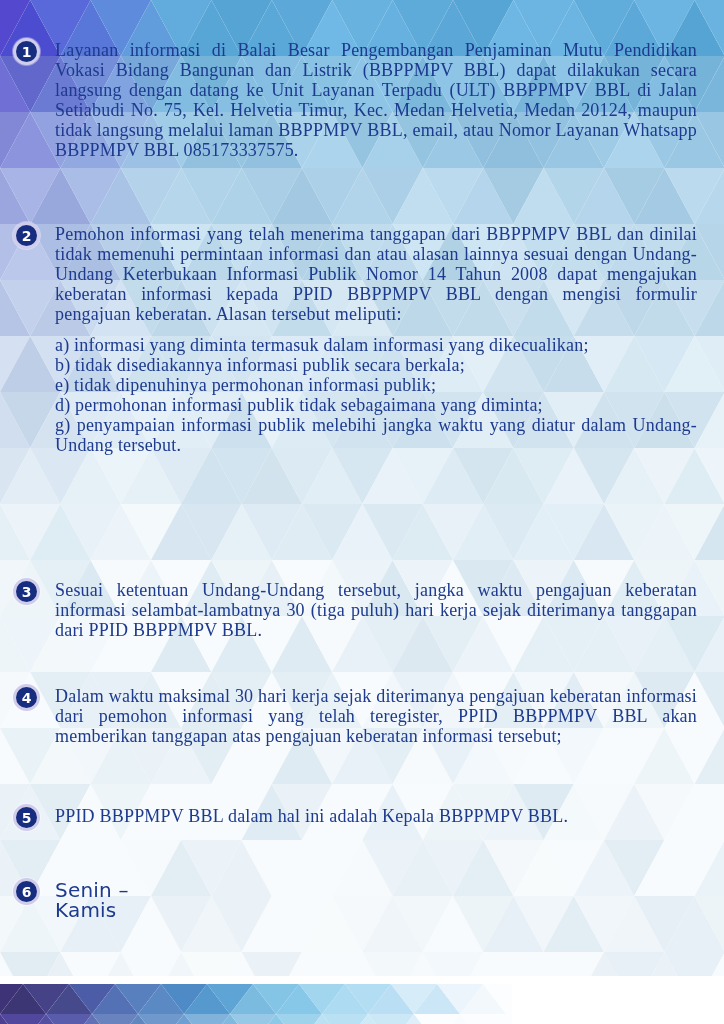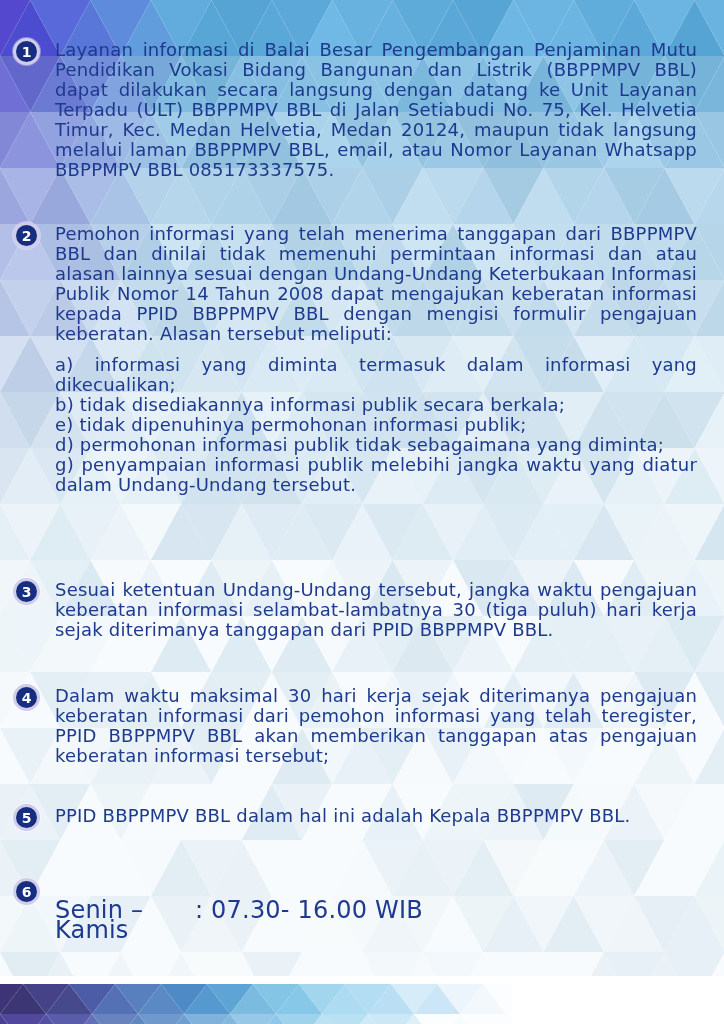--- a/index.html
+++ b/index.html
@@ -28,25 +28,26 @@
   .num{
     color:var(--c-num,#fff);
     font-size:14px;font-weight:bold;line-height:1;
     transform:translateY(-.5px);
   }
   .para{
     margin:0 0 0 55px;width:642px;
     color:var(--c-text,#1d3a8e);
     font-size:18px;line-height:20px;letter-spacing:.2px;
     text-align:justify;
+    font-family:Liberation Serif, serif;
   }
   .reasons{margin-top:11px;}
   .reasons .para{margin-bottom:0;}
   .schedule{margin-left:55px;width:642px;color:var(--c-text,#1d3a8e);
-    font-size:24px;line-height:20px;letter-spacing:.2px;margin-top:20px;}
+    font-size:20px;line-height:20px;letter-spacing:.2px;}
   .srow{display:flex;}
   .day{width:140px;flex:0 0 140px;}
   .hours{white-space:pre;}
 </style>
 </head>
 <body>
 
 <div class="page">
 
   <svg id="mosaic" width="724" height="976">
@@ -600,21 +601,20 @@
       <p class="para">PPID BBPPMPV BBL dalam hal ini adalah Kepala BBPPMPV BBL.</p>
     </section>
 
     <section class="item i6">
       <div class="badge">
         <span class="num">6</span>
       </div>
       <div class="schedule">
         <div class="srow">
           <span class="day">Senin – Kamis</span>
-          <span class="hours">: 07.30- 16.00 WIB</span>
         </div>
       </div>
     </section>
 
   </div>
 
   <svg id="strip" width="512" height="40">
       <polygon points="-23.0,0.0 23.0,0.0 0.0,30.0" fill="hsl(250.0,40.0%,33.3%)"></polygon>
       <polygon points="23.0,0.0 0.0,30.0 46.0,30.0" fill="hsl(246.3,37.0%,33.5%)"></polygon>
       <polygon points="23.0,0.0 69.0,0.0 46.0,30.0" fill="hsl(242.5,34.0%,39.5%)"></polygon>

